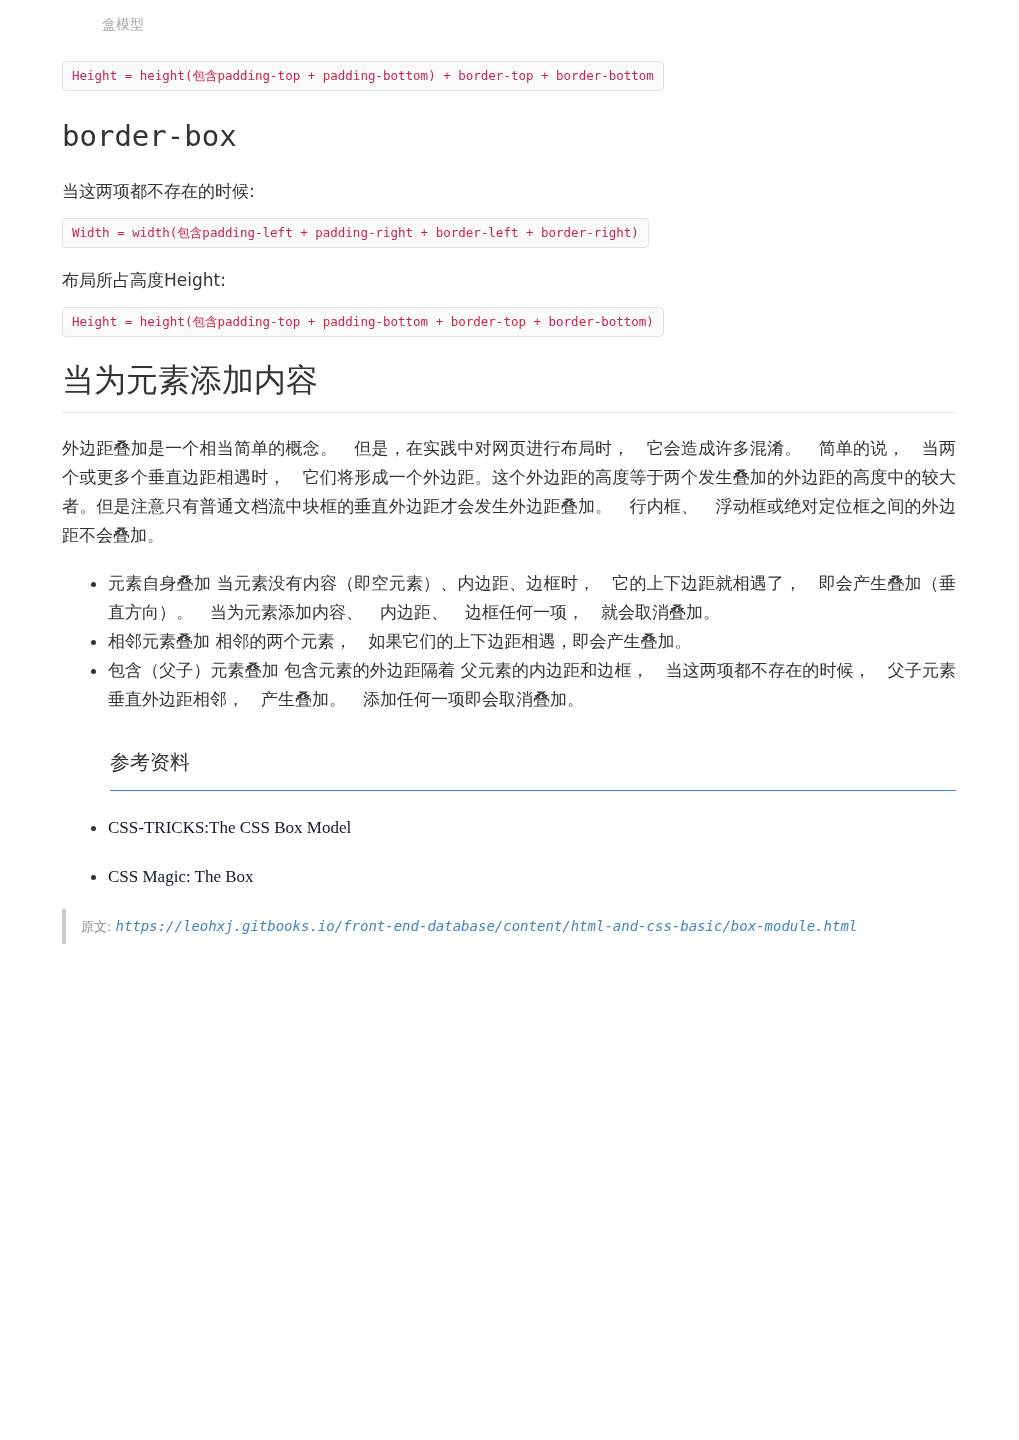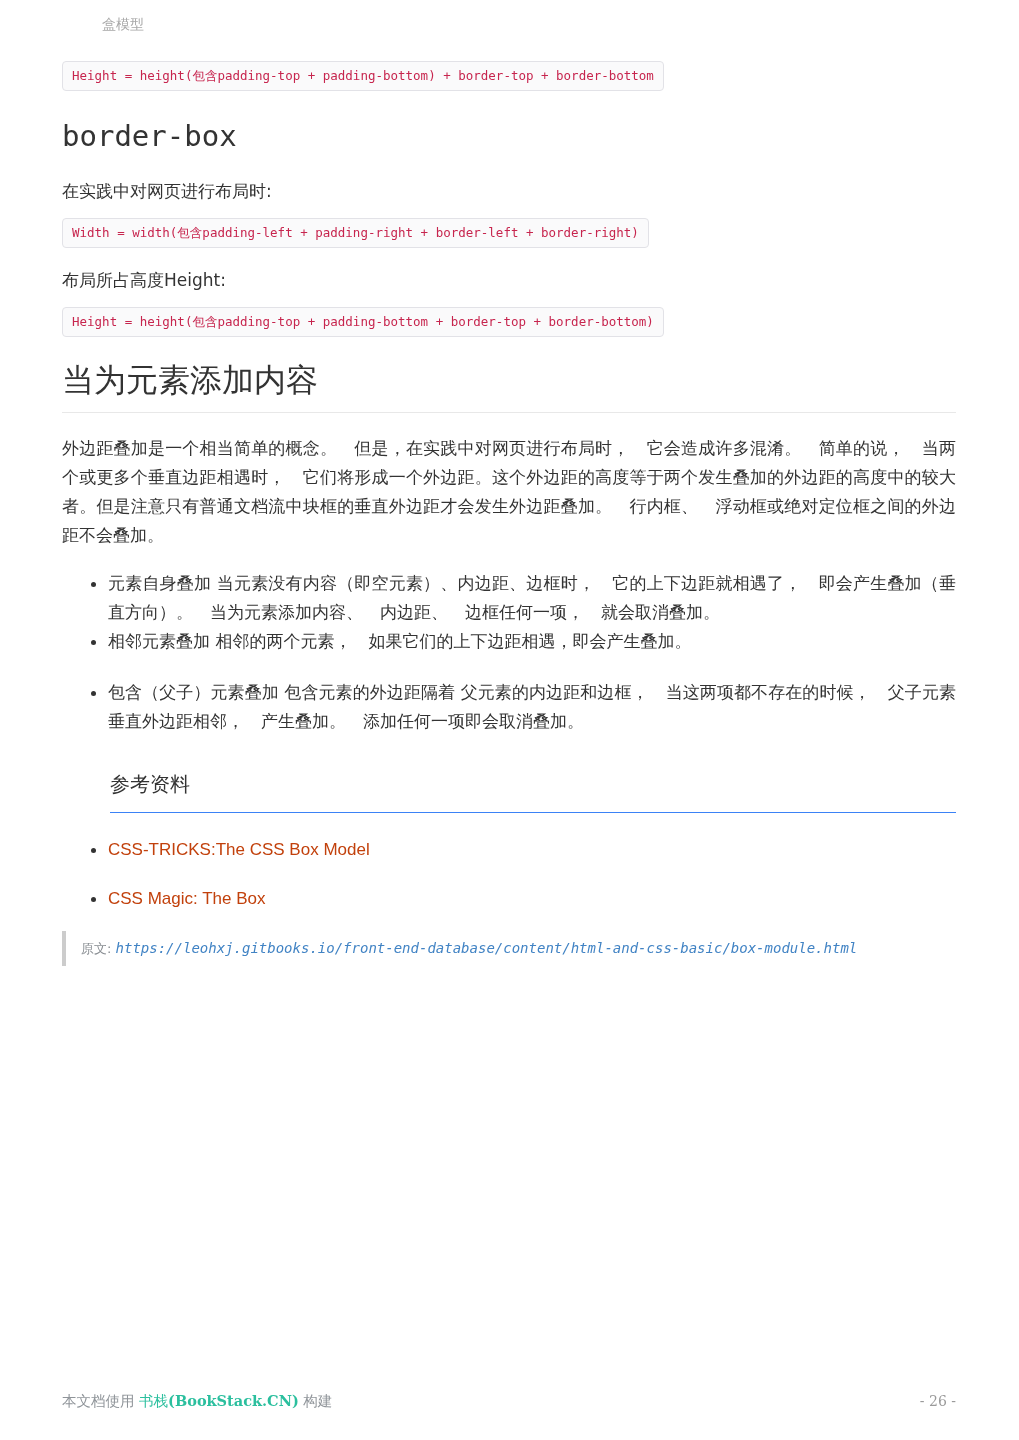--- a/index.html
+++ b/index.html
@@ -71,21 +71,21 @@
   ul.cases {
     margin-top:19px;
     padding-left:46px;
     list-style:disc;
   }
   ul.cases li {
     font-size:17px;
     line-height:29px;
     text-align:justify;
   }
-  ul.cases li.spaced { margin-top:22px; }
+  ul.cases li.spaced { }
   .h-refs {
     margin-top:30px;
     margin-left:48px;
     font-size:20px;
     font-weight:500;
     line-height:36px;
     padding-bottom:10px;
     border-bottom:1px solid #3b82f6;
   }
   ul.refs {
@@ -93,23 +93,23 @@
     padding-left:46px;
     list-style:disc;
     color:#333;
   }
   ul.refs li {
     font-size:17px;
     line-height:24px;
   }
   ul.refs li + li { margin-top:24px; }
   ul.refs a {
-    font-family:Liberation Sans, sans-serif;
-    font-size:17px;
-    color:#c2410c;
+    font-family:Liberation Serif, serif;
+    font-size:17px;
+    color:#0f172a;
     text-decoration:none;
   }
   blockquote.source {
     margin-top:20px;
     border-left:4px solid #cccccc;
     padding:8px 0 8px 15px;
     font-size:13px;
     line-height:18px;
   }
   blockquote.source .prefix {
@@ -152,21 +152,21 @@
 <div class="page">
 
   <div class="doc-header">盒模型</div>
 
   <div class="code-wrap">
     <code class="code-block">Height = height(包含padding-top + padding-bottom) + border-top + border-bottom</code>
   </div>
 
   <h3 class="h-borderbox">border-box</h3>
 
-  <p class="p-label">在实践中对网页进行布局时:</p>
+  <p class="p-label">当这两项都不存在的时候:</p>
 
   <div class="code-wrap tight">
     <code class="code-block">Width = width(包含padding-left + padding-right + border-left + border-right)</code>
   </div>
 
   <p class="p-label tight">布局所占高度Height:</p>
 
   <div class="code-wrap tight">
     <code class="code-block">Height = height(包含padding-top + padding-bottom + border-top + border-bottom)</code>
   </div>
@@ -191,18 +191,14 @@
     <li>
       <a href="#">CSS Magic: The Box</a>
     </li>
   </ul>
 
   <blockquote class="source">
     <span class="prefix">原文:</span>
     <a href="#">https://leohxj.gitbooks.io/front-end-database/content/html-and-css-basic/box-module.html</a>
   </blockquote>
 
-  <div class="doc-footer">
-    <span><span>本文档使用 </span><a href="#" class="brand"><span>书栈</span><span class="latin">(BookStack.CN)</span></a><span> 构建</span></span>
-    <span class="pagenum">- 26 -</span>
-  </div>
 
 </div>
 
 </body></html>

